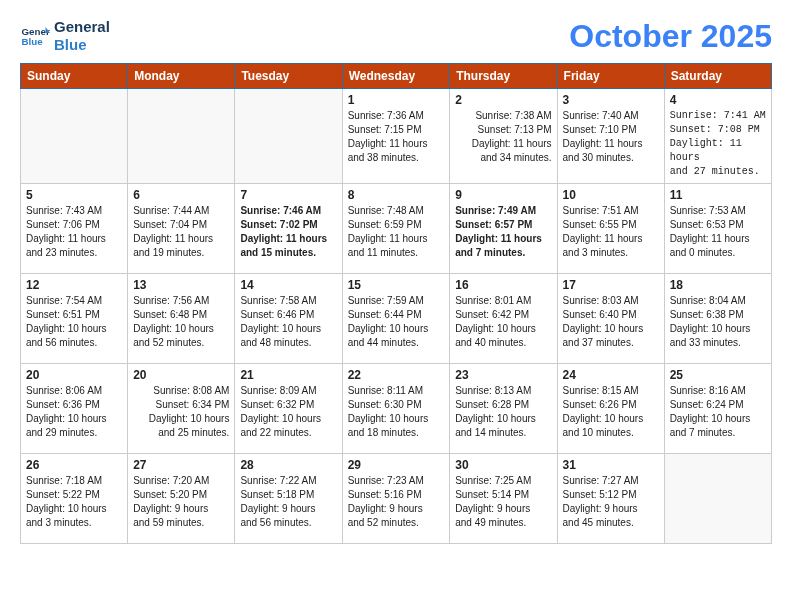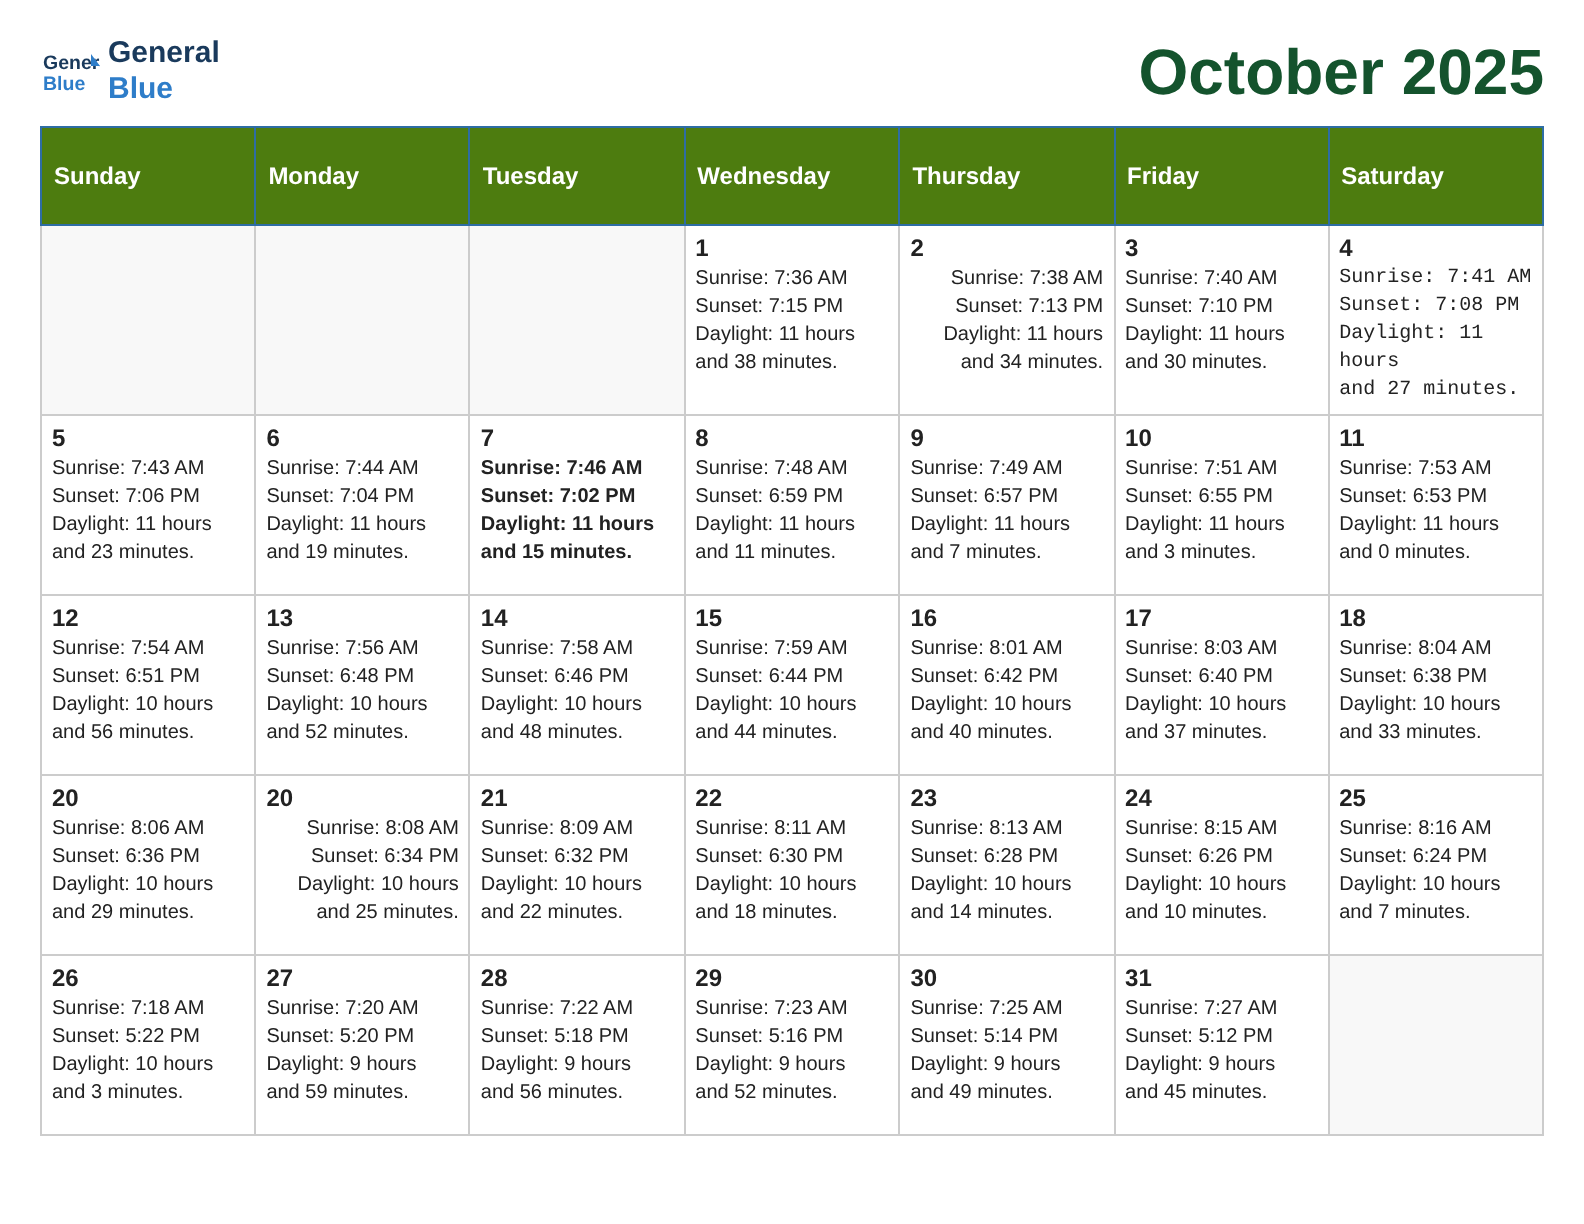--- a/index.html
+++ b/index.html
@@ -36,38 +36,38 @@
       width: 30px;
       height: 30px;
       margin-right: 4px;
     }
     .title-block {
       text-align: right;
     }
     .month-title {
       font-size: 32px;
       font-weight: bold;
-      color: #14532d;
+      color: #3b82f6;
     }
     .location-title {
       font-size: 15px;
       color: #444;
     }
     .calendar {
       width: 100%;
       border-collapse: collapse;
       border: 1px solid #ccc;
     }
     .calendar th {
-      background: #4d7c0f;
+      background: #c2410c;
       color: #fff;
       font-size: 12px;
       font-weight: bold;
       text-align: left;
-      padding: 17px 6px;
+      padding: 5px 6px;
       border: 1px solid #2e6da4;
     }
     .calendar td {
       vertical-align: top;
       border: 1px solid #ccc;
       padding: 4px 5px;
       width: 108px;
       min-height: 90px;
       background: #fff;
       font-size: 10.5px;
@@ -184,21 +184,21 @@
           </td>
           <td>
             <span class="day-num">8</span>
             <div class="day-info" style="white-space: pre-line;">Sunrise: 7:48 AM
 Sunset: 6:59 PM
 Daylight: 11 hours
 and 11 minutes.</div>
           </td>
           <td>
             <span class="day-num">9</span>
-            <div class="day-info" style="white-space: pre-line;">Sunrise: 7:49 AM
+            <div class="day-info" style="white-space: pre-line; font-weight: bold;">Sunrise: 7:49 AM
 Sunset: 6:57 PM
 Daylight: 11 hours
 and 7 minutes.</div>
           </td>
           <td>
             <span class="day-num">10</span>
             <div class="day-info" style="white-space: pre-line;">Sunrise: 7:51 AM
 Sunset: 6:55 PM
 Daylight: 11 hours
 and 3 minutes.</div>

